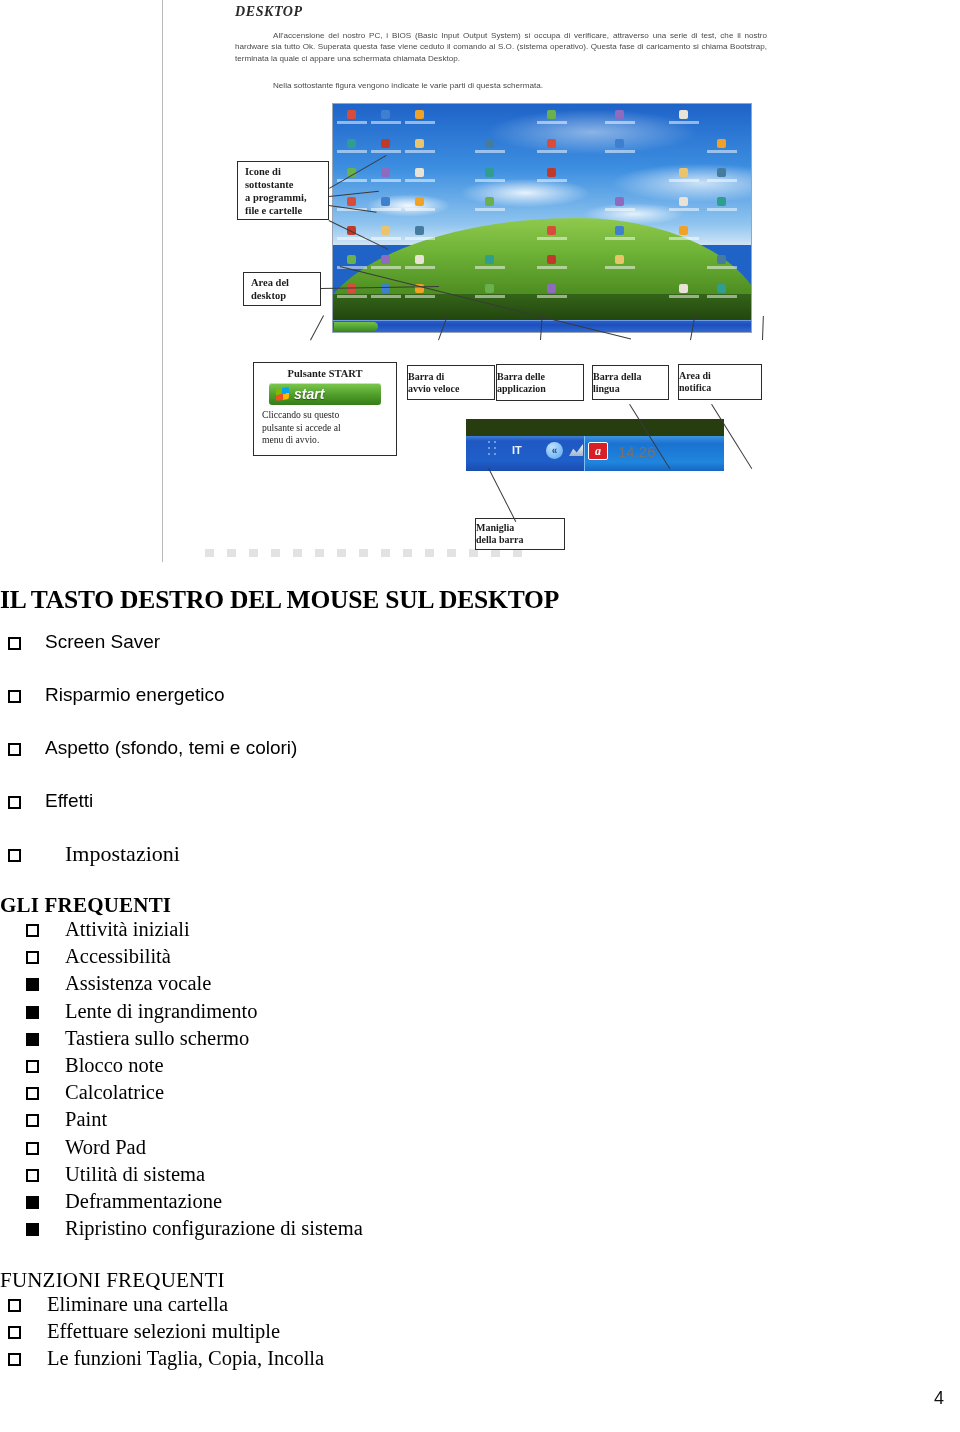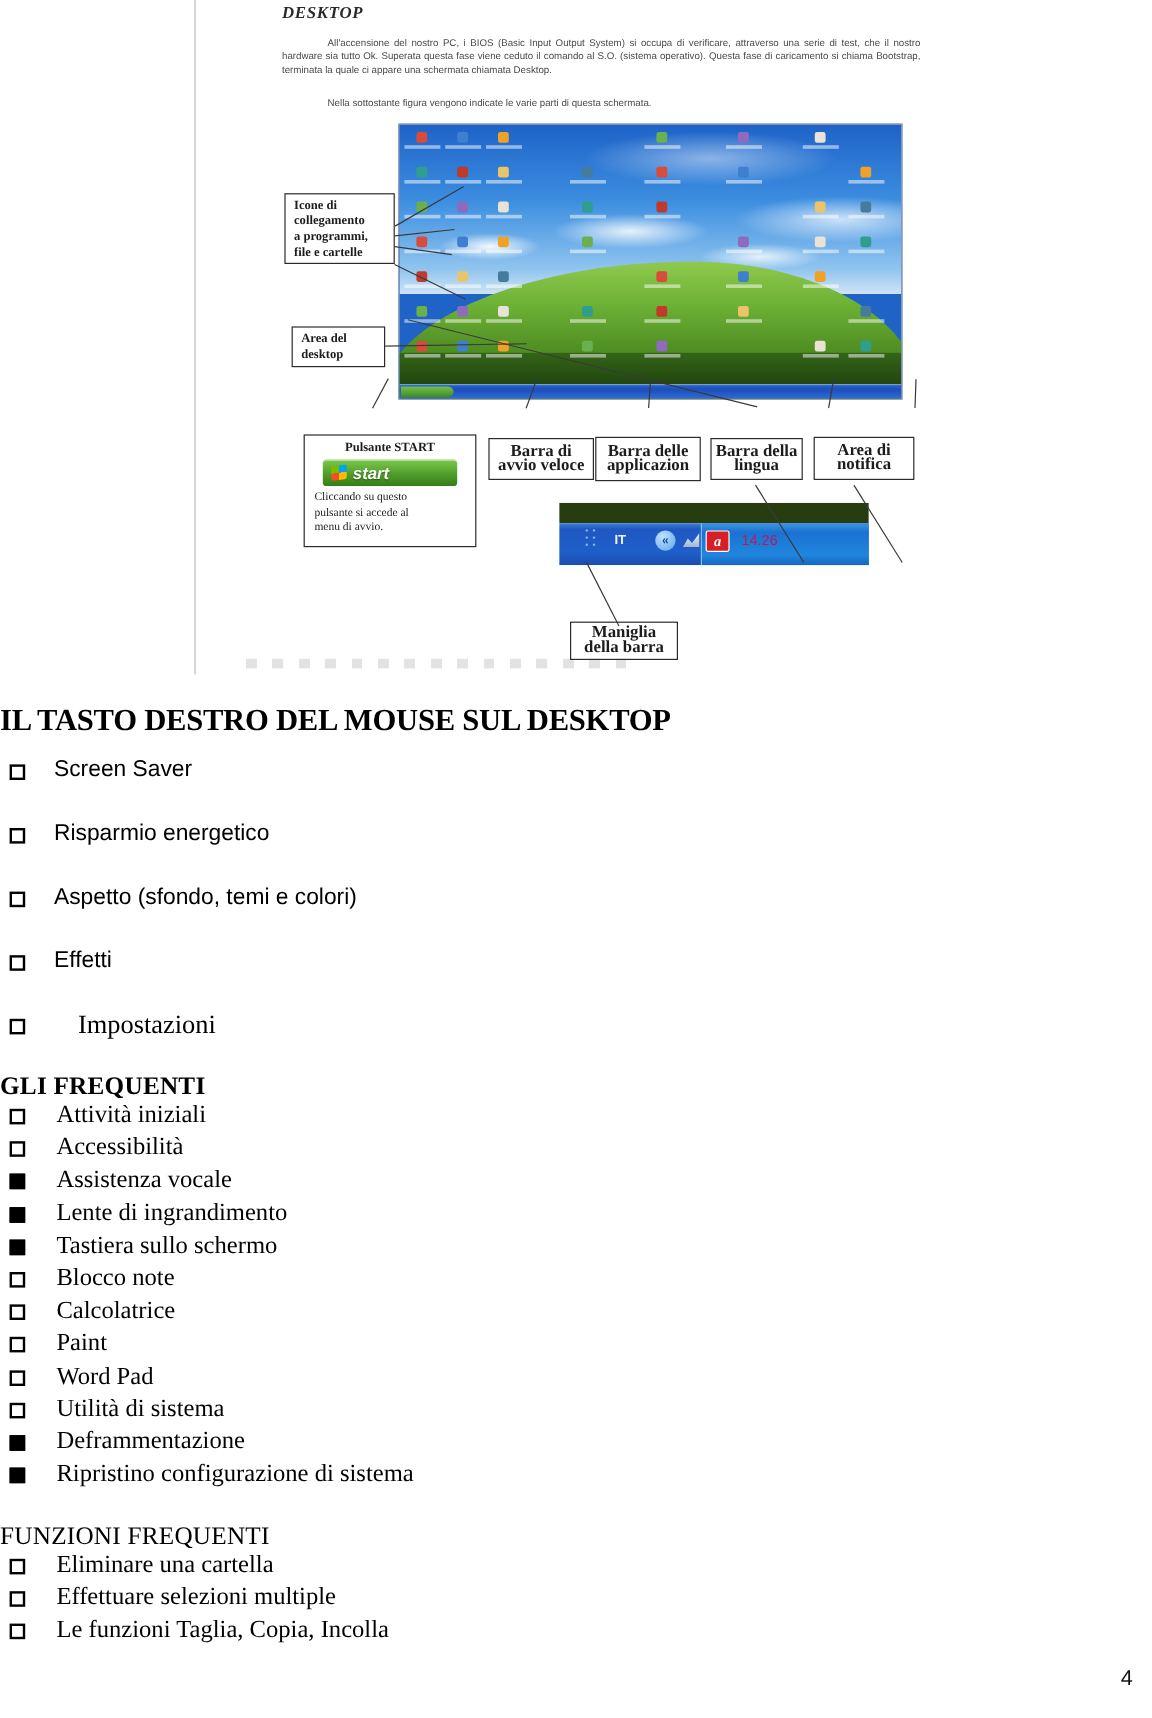--- a/index.html
+++ b/index.html
@@ -67,21 +67,21 @@
             align-self:flex-start;padding-left:8px;padding-top:4px;}
   .startbtn{width:112px;height:22px;margin:4px auto 0 auto;border-radius:3px;
             background:linear-gradient(180deg,#7ec94f 0%,#4f9d2a 55%,#357d19 100%);
             display:flex;align-items:center;gap:5px;padding-left:7px;box-sizing:border-box;
             box-shadow:inset 0 1px 0 rgba(255,255,255,.55);}
   .startbtn .flag{width:13px;height:12px;border-radius:2px;
             background:conic-gradient(from 180deg at 50% 50%,#f25022 0 25%,#7fba00 0 50%,#00a4ef 0 75%,#ffb900 0);
             transform:skewY(-8deg);}
   .startbtn .txt{font-family:"Liberation Sans",sans-serif;font-style:italic;font-weight:bold;
             font-size:14px;color:#fff;text-shadow:0 1px 1px rgba(0,0,0,.45);}
-  .cb-small{font-size:14px;line-height:12px;text-align:center;align-items:center;}
+  .cb-small{font-size:10px;line-height:12px;text-align:center;align-items:flex-start;}
   #cb-avvio{left:407px;top:365px;width:88px;height:35px;}
   #cb-appl{left:496px;top:364px;width:88px;height:37px;}
   #cb-lingua{left:592px;top:365px;width:77px;height:35px;}
   #cb-notifica{left:678px;top:364px;width:84px;height:36px;}
   #cb-maniglia{left:475px;top:518px;width:90px;height:32px;}
 
   
   #strip{position:absolute;left:466px;top:419px;width:258px;height:52px;overflow:hidden;}
   #strip-top{position:absolute;left:0;top:0;width:100%;height:17px;background:#273d10;}
   #strip-bar{position:absolute;left:0;top:17px;width:100%;height:35px;
@@ -95,21 +95,21 @@
   #strip .chev{position:absolute;left:80px;top:23px;width:17px;height:17px;border-radius:50%;
       background:radial-gradient(circle at 35% 30%,#bfe0fb,#59a7ef);
       display:flex;align-items:center;justify-content:center;
       font-size:10px;color:#0b4f99;font-family:"Liberation Sans",sans-serif;font-weight:bold;}
   #strip .ico-net{position:absolute;left:103px;top:25px;width:14px;height:12px;
       background:linear-gradient(180deg,#eef4fa,#9fb6cc);clip-path:polygon(0 100%,30% 40%,55% 70%,100% 0,100% 100%);}
   #strip .ico-av{position:absolute;left:122px;top:23px;width:18px;height:16px;background:#d81f26;
       border:1px solid #fff;border-radius:2px;display:flex;align-items:center;justify-content:center;
       color:#fff;font-family:"Liberation Serif",serif;font-weight:bold;font-size:12px;font-style:italic;}
   #strip .clock{position:absolute;left:152px;top:24px;font-family:"Liberation Sans",sans-serif;
-      font-size:12px;color:#be185d;}
+      font-size:15px;color:#737373;}
 
   
   .leader{position:absolute;background:#3a3a3a;transform-origin:0 0;height:1px;}
 
   #fig-cut{position:absolute;left:205px;top:549px;width:330px;height:8px;opacity:.14;
      background:repeating-linear-gradient(90deg,#333 0 9px,transparent 9px 22px);}
 
   
   #doc-title{
     position:absolute;left:0;top:585px;width:540px;
@@ -126,21 +126,21 @@
   
   #list-a{top:632px;}
   #list-a .ckrow{height:53px;}
   #list-a .ckbox{margin-left:8px;margin-top:5px;}
   #list-a .cklabel{margin-left:24px;font-family:"Liberation Sans",sans-serif;font-size:19px;line-height:20px;}
   #list-a .ckrow.serif .cklabel{font-family:Liberation Serif, serif;font-size:22px;margin-left:44px;}
 
   #hd-accessori{position:absolute;left:0;top:893px;font-weight:bold;font-size:21px;
       font-family:"Liberation Serif",serif;letter-spacing:.2px;}
   #list-b{top:919px;}
-  #list-b .ckrow{height:27.2px;}
+  #list-b .ckrow{height:27.2px;margin-left:18px;}
   #list-b .ckbox{margin-left:8px;margin-top:5px;}
   #list-b .cklabel{margin-left:26px;font-family:"Liberation Serif",serif;font-size:20.5px;line-height:21px;}
 
   #hd-funzioni{position:absolute;left:0;top:1268px;font-weight:normal;font-size:21px;
       font-family:"Liberation Serif",serif;letter-spacing:.2px;}
   #list-c{top:1294px;}
   #list-c .ckrow{height:27.2px;}
   #list-c .ckbox{margin-left:8px;margin-top:5px;}
   #list-c .cklabel{margin-left:26px;font-family:"Liberation Serif",serif;font-size:20.5px;line-height:21px;}
 
@@ -258,21 +258,21 @@
         <span class="xp-icon" style="left: 384px; top: 180px; background: rgb(47, 158, 143);"></span>
         <span class="xp-lbl" style="left: 374px; top: 191px;"></span>
       </div>
     <div id="xp-taskbar">
       <div id="xp-start"></div>
     </div>
   </div>
 
   <div class="callout" id="cb-icone">
     <span class="ln">Icone di</span>
-    <span class="ln">collegamento</span>
+    <span class="ln">sottostante</span>
     <span class="ln">a programmi,</span>
     <span class="ln">file e cartelle</span>
   </div>
 
   <div class="callout" id="cb-area">
     <span class="ln">Area del</span>
     <span class="ln">desktop</span>
   </div>
 
   <div class="callout" id="cb-start">

